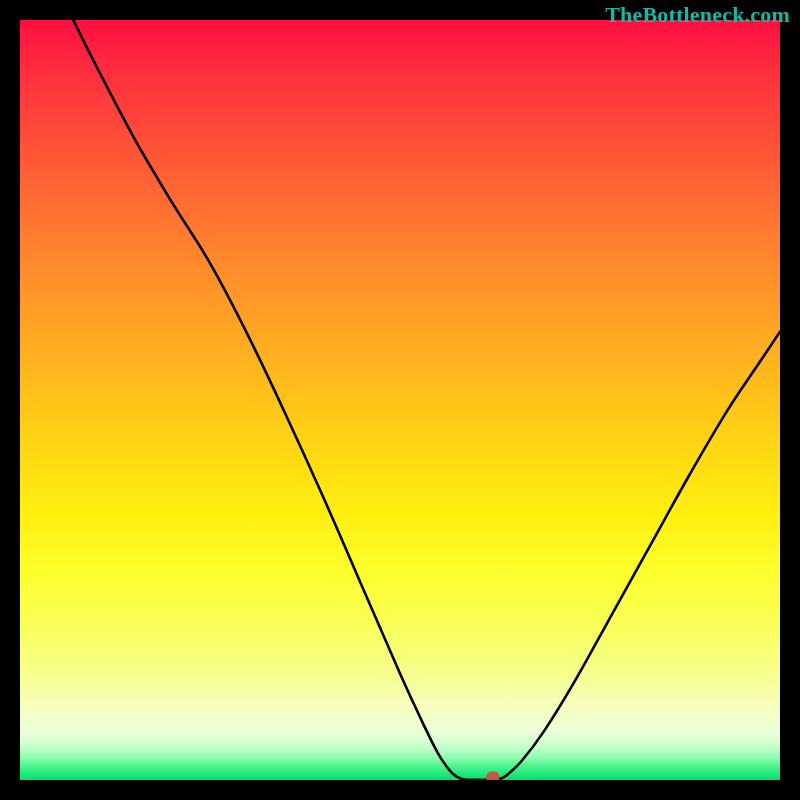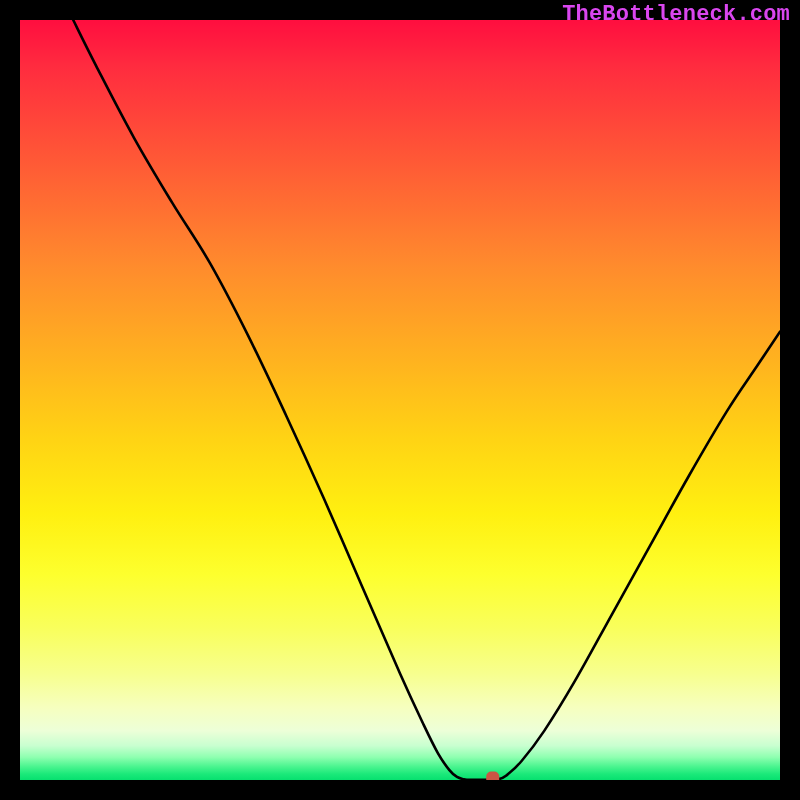--- a/index.html
+++ b/index.html
@@ -7,24 +7,24 @@
     padding: 0;
     width: 800px;
     height: 800px;
     background: #000000;
     overflow: hidden;
   }
   .watermark {
     position: absolute;
     top: 2px;
     right: 10px;
-    font-family: Liberation Mono, monospace;
+    font-family: Liberation Serif, serif;
     font-size: 22px;
     font-weight: bold;
-    color: #d946ef;
+    color: #14b8a6;
     z-index: 20;
     letter-spacing: 0.2px;
   }
   .plot-area {
     position: absolute;
     left: 20px;
     top: 20px;
     width: 760px;
     height: 760px;
   }

